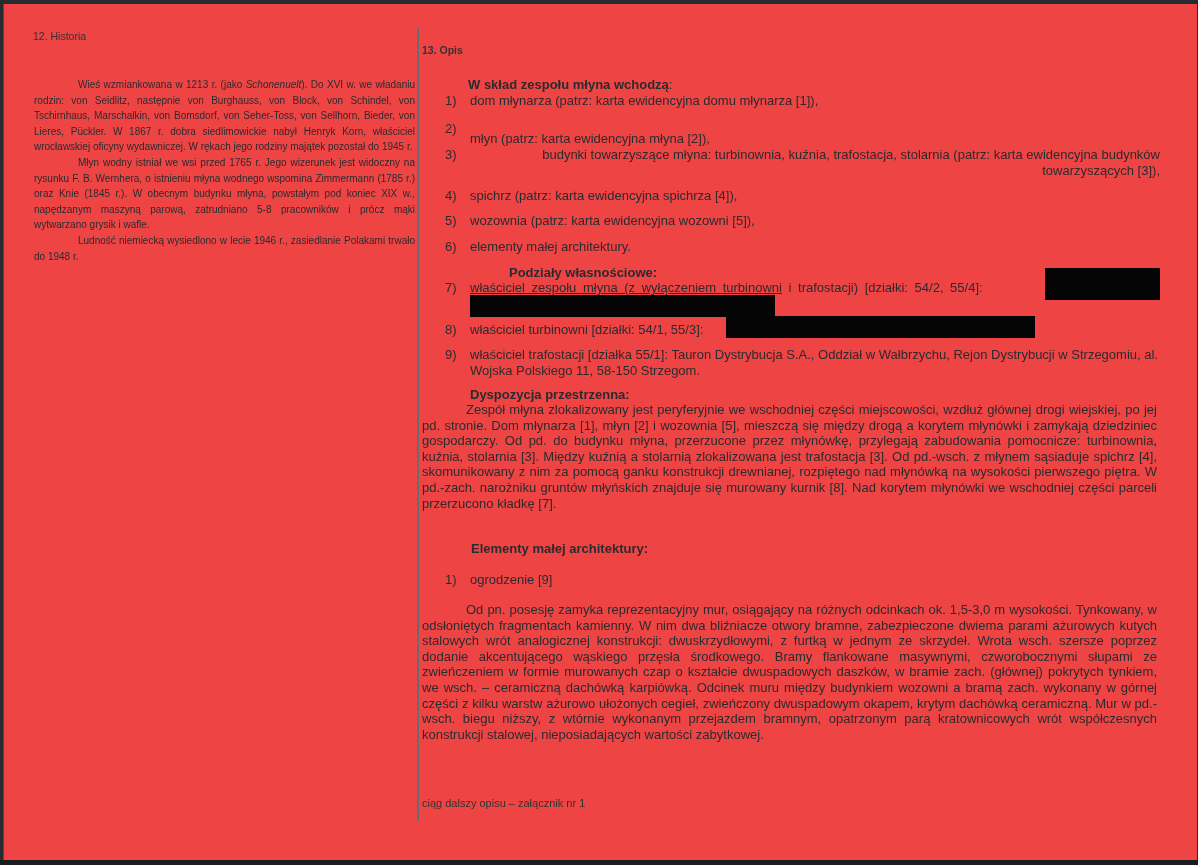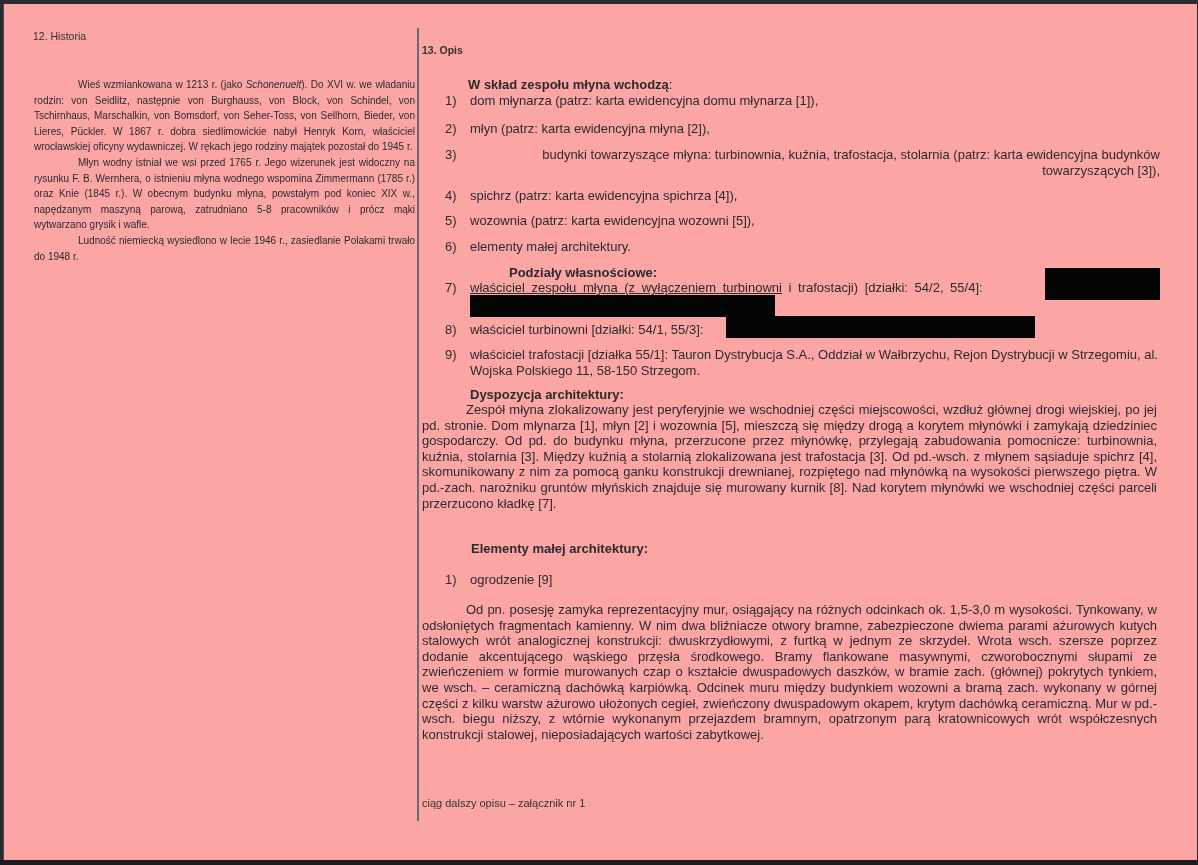--- a/index.html
+++ b/index.html
@@ -4,21 +4,21 @@
 <style>
   html, body { margin: 0; padding: 0; }
   body {
     width: 1198px; height: 865px; overflow: hidden;
     background: #2a2a30;
     font-family: "Liberation Sans", sans-serif;
     color: #2b2b2f;
   }
   .page {
     position: absolute; left: 3px; top: 4px; width: 1193px; height: 856px;
-    background: #fca5a5;
+    background: #ef4444;
     border-left: 1px solid #4a4a52;
   }
   .divider {
     position: absolute; left: 413px; top: 24px; width: 2px; height: 793px;
     background: #6a6a70;
   }
   .sec-label { position: absolute; font-size: 10.5px; color: #333; }
   .left-col {
     position: absolute; left: 30px; top: 73px; width: 381px;
     font-size: 10px; line-height: 15.6px; text-align: justify;
@@ -56,21 +56,21 @@
   <div class="sec-label" style="left:418px; top:40px;font-weight:bold;">13. Opis</div>
 
   <div class="h" style="left:464px; top:73px;text-align:center;"><span>W skład zespołu młyna wchodzą</span><span style="font-weight:normal">:</span></div>
 
   <div class="item" style="left:441px; top:89px; width:715px; height:16px;">
     <span class="num">1)</span>
     <span class="txt" style="width:690px;">dom młynarza (patrz: karta ewidencyjna domu młynarza [1]),</span>
   </div>
   <div class="item" style="left:441px; top:117px; width:715px; height:16px;">
     <span class="num">2)</span>
-    <span class="txt" style="width:690px;">młyn (patrz: karta ewidencyjna młyna [2]),</span>
+    <span class="txt" style="width:690px;margin-top:10px;">młyn (patrz: karta ewidencyjna młyna [2]),</span>
   </div>
   <div class="item" style="left:441px; top:143px; width:715px; height:32px;">
     <span class="num">3)</span>
     <span class="txt" style="width:690px; text-align:right;">budynki towarzyszące młyna: turbinownia, kuźnia, trafostacja, stolarnia (patrz: karta ewidencyjna budynków towarzyszących [3]),</span>
   </div>
   <div class="item" style="left:441px; top:184px; width:715px; height:16px;">
     <span class="num">4)</span>
     <span class="txt" style="width:690px;">spichrz (patrz: karta ewidencyjna spichrza [4]),</span>
   </div>
   <div class="item" style="left:441px; top:209px; width:715px; height:16px;">
@@ -95,21 +95,21 @@
     <span class="num">8)</span>
     <span class="txt" style="width:300px;">właściciel turbinowni [działki: 54/1, 55/3]:</span>
   </div>
   <div class="redact" style="left:722px; top:312px; width:309px; height:22px;"></div>
 
   <div class="item" style="left:441px; top:343px; width:715px; height:32px;">
     <span class="num">9)</span>
     <span class="txt" style="width:688px; text-align:justify; text-align-last:left;">właściciel trafostacji [działka 55/1]: Tauron Dystrybucja S.A., Oddział w Wałbrzychu, Rejon Dystrybucji w Strzegomiu, al. Wojska Polskiego 11, 58-150 Strzegom.</span>
   </div>
 
-  <div class="h" style="left:466px; top:383px;">Dyspozycja architektury:</div>
+  <div class="h" style="left:466px; top:383px;">Dyspozycja przestrzenna:</div>
   <div class="para" style="left:418px; top:398px; width:735px;"><span class="indent"></span><span>Zespół młyna zlokalizowany jest peryferyjnie we wschodniej części miejscowości, wzdłuż głównej drogi wiejskiej, po jej pd. stronie. Dom młynarza [1], młyn [2] i wozownia [5], mieszczą się między drogą a korytem młynówki i zamykają dziedziniec gospodarczy. Od pd. do budynku młyna, przerzucone przez młynówkę, przylegają zabudowania pomocnicze: turbinownia, kuźnia, stolarnia [3]. Między kuźnią a stolarnią zlokalizowana jest trafostacja [3]. Od pd.-wsch. z młynem sąsiaduje spichrz [4], skomunikowany z nim za pomocą ganku konstrukcji drewnianej, rozpiętego nad młynówką na wysokości pierwszego piętra. W pd.-zach. narożniku gruntów młyńskich znajduje się murowany kurnik [8]. Nad korytem młynówki we wschodniej części parceli przerzucono kładkę [7].</span></div>
 
   <div class="h" style="left:467px; top:537px;">Elementy małej architektury:</div>
 
   <div class="item" style="left:441px; top:568px; width:300px; height:16px;">
     <span class="num">1)</span>
     <span class="txt" style="width:250px;">ogrodzenie [9]</span>
   </div>
 
   <div class="para" style="left:418px; top:598px; width:735px;"><span class="indent"></span><span>Od pn. posesję zamyka reprezentacyjny mur, osiągający na różnych odcinkach ok. 1,5-3,0 m wysokości. Tynkowany, w odsłoniętych fragmentach kamienny. W nim dwa bliźniacze otwory bramne, zabezpieczone dwiema parami ażurowych kutych stalowych wrót analogicznej konstrukcji: dwuskrzydłowymi, z furtką w jednym ze skrzydeł. Wrota wsch. szersze poprzez dodanie akcentującego wąskiego przęsła środkowego. Bramy flankowane masywnymi, czworobocznymi słupami ze zwieńczeniem w formie murowanych czap o kształcie dwuspadowych daszków, w bramie zach. (głównej) pokrytych tynkiem, we wsch. – ceramiczną dachówką karpiówką. Odcinek muru między budynkiem wozowni a bramą zach. wykonany w górnej części z kilku warstw ażurowo ułożonych cegieł, zwieńczony dwuspadowym okapem, krytym dachówką ceramiczną. Mur w pd.-wsch. biegu niższy, z wtórnie wykonanym przejazdem bramnym, opatrzonym parą kratownicowych wrót współczesnych konstrukcji stalowej, nieposiadających wartości zabytkowej.</span></div>

